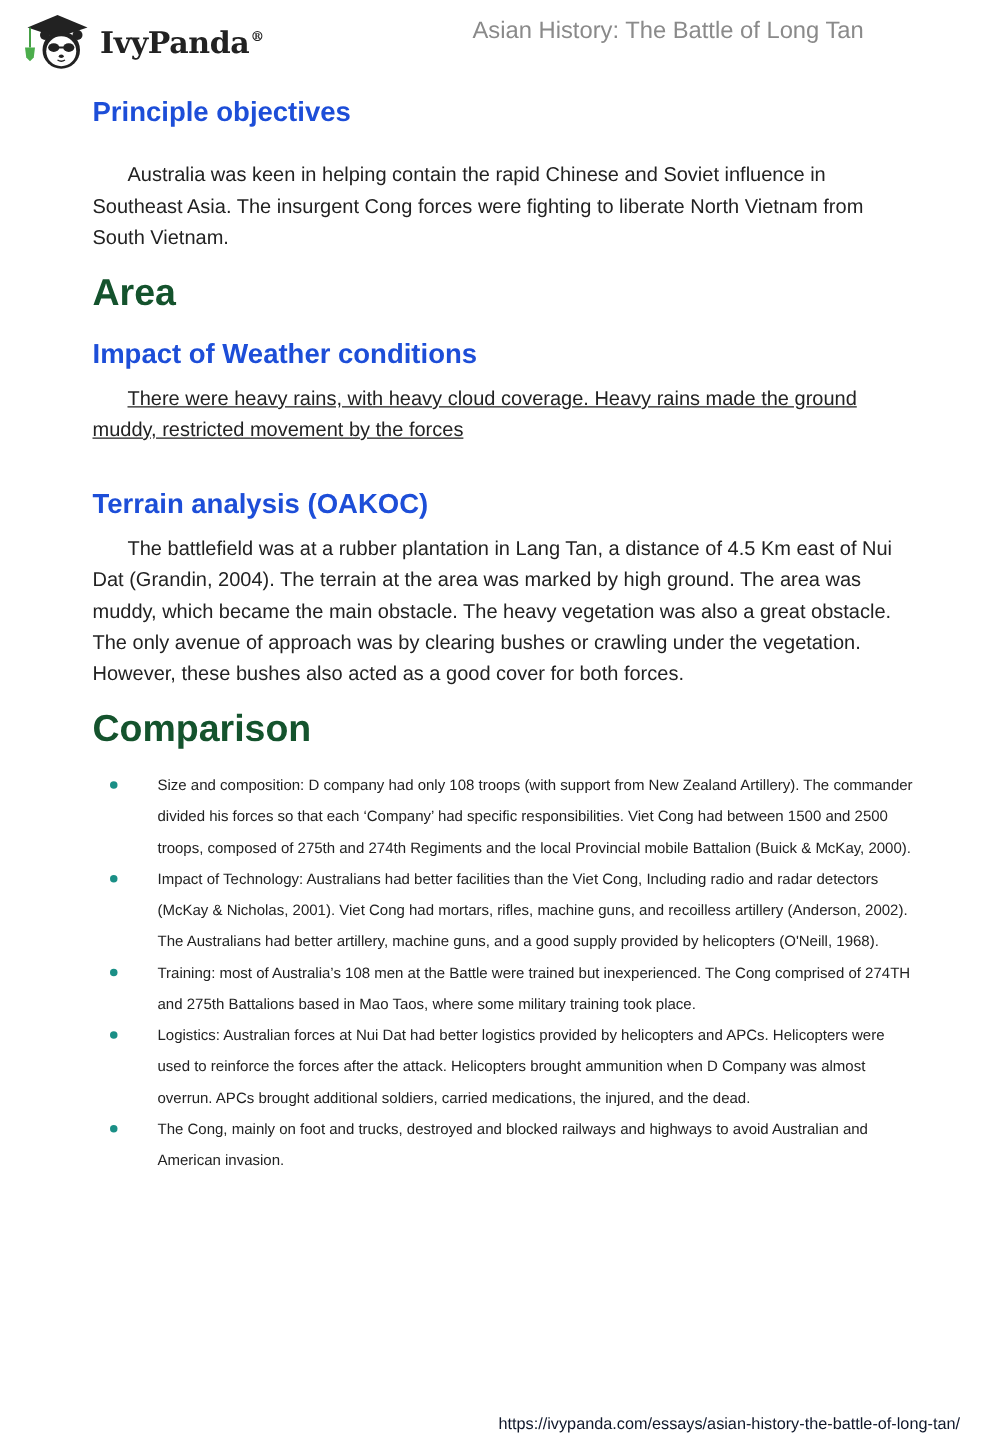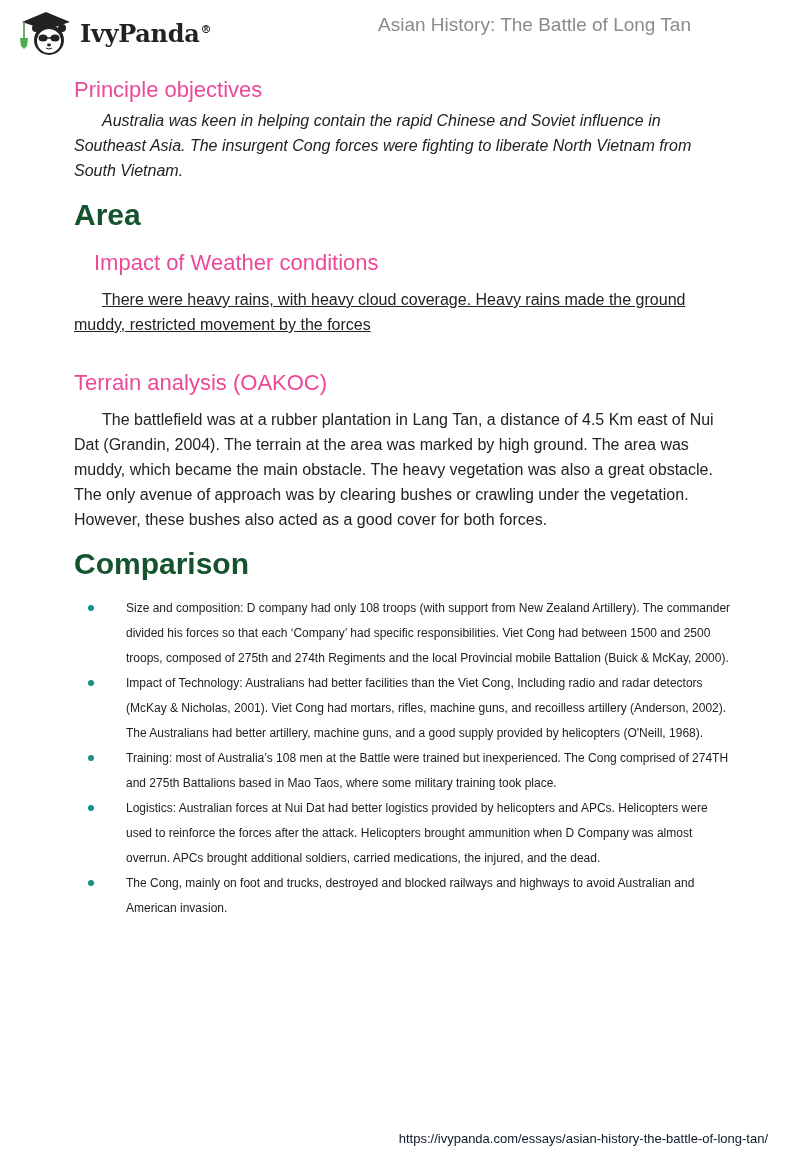--- a/index.html
+++ b/index.html
@@ -4,21 +4,21 @@
 <style>
   html, body { margin: 0; padding: 0; background: #ffffff; }
   body { width: 800px; height: 1160px; position: relative; overflow: hidden; font-family: "Liberation Sans", sans-serif; color: #222222; }
   .header { position: absolute; left: 0; top: 0; width: 723px; height: 64px; }
   .logo { position: absolute; left: 18px; top: 8px; display: flex; align-items: center; }
   .logo svg { display: block; }
   .brand { font-family: "DejaVu Serif", serif; font-weight: bold; font-size: 24px; color: #222; margin-left: 6px; letter-spacing: -0.3px; }
   .brand sup { font-size: 11px; vertical-align: super; margin-left: 1px; }
   .doc-title { position: absolute; right: 32px; top: 14px; font-size: 19px; color: #8a8a8a; }
   .content { position: absolute; left: 74px; top: 70px; width: 660px; }
-  h2 { font-size: 22px; font-weight: normal; margin: 0; line-height: 36px; color: #ec4899; }
+  h2 { font-size: 22px; font-weight: bold; margin: 0; line-height: 36px; color: #1d4ed8; }
   h1 { font-size: 30px; font-weight: bold; margin: 0; line-height: 40px; color: #14532d; }
   p { font-size: 16px; line-height: 25px; margin: 0; text-indent: 28px; color: #222; }
   ul { list-style: none; margin: 0; padding: 0; }
   li { position: relative; padding-left: 52px; font-size: 12px; line-height: 25px; color: #222; }
   li .bullet { position: absolute; left: 14px; top: 9px; width: 6px; height: 6px; border-radius: 50%; background: #1a8f86; }
   .footer-url { position: absolute; right: 32px; top: 1131px; font-size: 13px; color: #0f172a; }
 </style>
 </head>
 <body>
 
@@ -38,25 +38,25 @@
       <circle cx="18" cy="20" r="4" fill="#222"></circle>
       <circle cx="44" cy="20" r="4" fill="#222"></circle>
     </svg>
     <span class="brand"><span>IvyPanda</span><sup>®</sup></span>
   </div>
   <div class="doc-title">Asian History: The Battle of Long Tan</div>
 </div>
 
 <div class="content">
   <h2 style="margin-top:2px;">Principle objectives</h2>
-  <p style="margin-top:0;font-style:italic;">Australia was keen in helping contain the rapid Chinese and Soviet influence in Southeast Asia. The insurgent Cong forces were fighting to liberate North Vietnam from South Vietnam.</p>
+  <p style="margin-top:20px;">Australia was keen in helping contain the rapid Chinese and Soviet influence in Southeast Asia. The insurgent Cong forces were fighting to liberate North Vietnam from South Vietnam.</p>
 
   <h1 style="margin-top:12px;">Area</h1>
 
-  <h2 style="margin-top:10px;margin-left:20px;">Impact of Weather conditions</h2>
+  <h2 style="margin-top:10px;">Impact of Weather conditions</h2>
   <p style="margin-top:6px;text-decoration:underline;">There were heavy rains, with heavy cloud coverage. Heavy rains made the ground muddy, restricted movement by the forces</p>
 
   <h2 style="margin-top:28px;">Terrain analysis (OAKOC)</h2>
   <p style="margin-top:6px;">The battlefield was at a rubber plantation in Lang Tan, a distance of 4.5 Km east of Nui Dat (Grandin, 2004). The terrain at the area was marked by high ground. The area was muddy, which became the main obstacle. The heavy vegetation was also a great obstacle. The only avenue of approach was by clearing bushes or crawling under the vegetation. However, these bushes also acted as a good cover for both forces.</p>
 
   <h1 style="margin-top:12px;">Comparison</h1>
   <ul style="margin-top:12px;">
     <li><span class="bullet"></span><span>Size and composition: D company had only 108 troops (with support from New Zealand Artillery). The commander divided his forces so that each ‘Company’ had specific responsibilities. Viet Cong had between 1500 and 2500 troops, composed of 275th and 274th Regiments and the local Provincial mobile Battalion (Buick &amp; McKay, 2000).</span></li>
     <li><span class="bullet"></span><span>Impact of Technology: Australians had better facilities than the Viet Cong, Including radio and radar detectors (McKay &amp; Nicholas, 2001). Viet Cong had mortars, rifles, machine guns, and recoilless artillery (Anderson, 2002). The Australians had better artillery, machine guns, and a good supply provided by helicopters (O'Neill, 1968).</span></li>
     <li><span class="bullet"></span><span>Training: most of Australia’s 108 men at the Battle were trained but inexperienced. The Cong comprised of 274TH and 275th Battalions based in Mao Taos, where some military training took place.</span></li>

